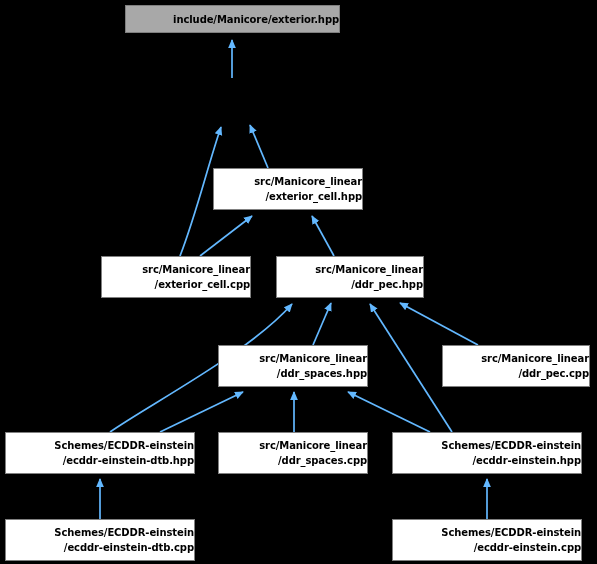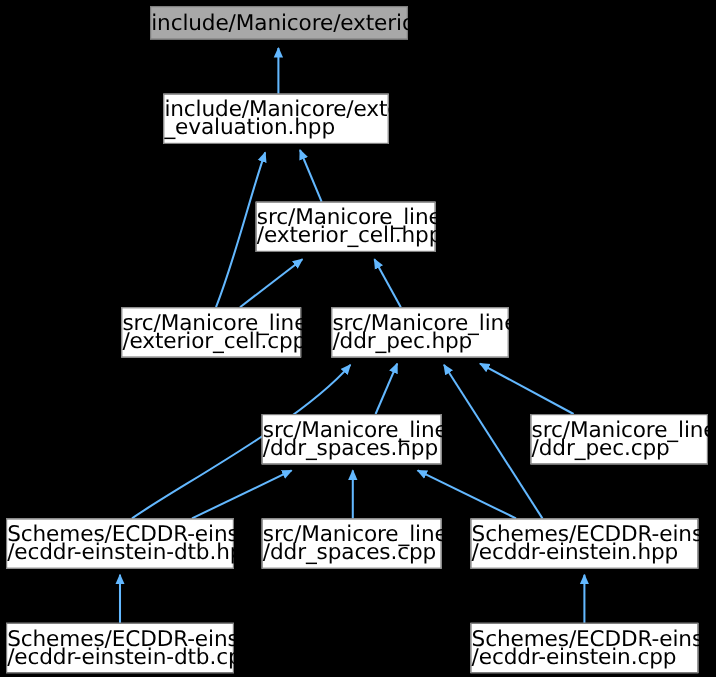--- a/index.html
+++ b/index.html
@@ -22,29 +22,30 @@
     top: 0;
     width: 597px;
     height: 564px;
   }
   .node {
     position: absolute;
     box-sizing: border-box;
     border: 1px solid #808080;
     background: #ffffff;
     color: #000000;
-    font-size: 18px;
+    font-size: 10px;
     line-height: 15px;
-    text-align: left;
+    text-align: right;
     white-space: pre;
     display: flex;
     align-items: center;
     justify-content: center;
     z-index: 5;
     letter-spacing: -0.1px;
+    font-weight: bold;
   }
   .node.root {
     background: #a8a8a8;
     border: 1px solid #7f7f7f;
   }
   .node-label {
     display: block;
     width: 100%;
   }
 </style>
@@ -67,22 +68,20 @@
       <path d="M478,345 L400,303" fill="none" stroke="#63b8ff" stroke-width="1.7" marker-end="url(#arrow)"></path>
       <path d="M110,432 C150,404 250,352 292,304" fill="none" stroke="#63b8ff" stroke-width="1.7" marker-end="url(#arrow)"></path>
       <path d="M160,432 L243,392" fill="none" stroke="#63b8ff" stroke-width="1.7" marker-end="url(#arrow)"></path>
       <path d="M294,432 L294,392" fill="none" stroke="#63b8ff" stroke-width="1.7" marker-end="url(#arrow)"></path>
       <path d="M430,432 L348,392" fill="none" stroke="#63b8ff" stroke-width="1.7" marker-end="url(#arrow)"></path>
       <path d="M452,432 L370,304" fill="none" stroke="#63b8ff" stroke-width="1.7" marker-end="url(#arrow)"></path>
       <path d="M100,519 L100,479" fill="none" stroke="#63b8ff" stroke-width="1.7" marker-end="url(#arrow)"></path>
       <path d="M487,519 L487,479" fill="none" stroke="#63b8ff" stroke-width="1.7" marker-end="url(#arrow)"></path>
     </svg>
 <div class="node root" style="left: 125px; top: 5px; width: 215px; height: 28px;"><span class="node-label">include/Manicore/exterior.hpp</span></div>
-    <div class="node" style="left: 136px; top: 78px; width: 188px; height: 42px;"><span class="node-label">include/Manicore/exterior
-_evaluation.hpp</span></div>
     <div class="node" style="left: 213px; top: 168px; width: 150px; height: 42px;"><span class="node-label">src/Manicore_linear
 /exterior_cell.hpp</span></div>
     <div class="node" style="left: 101px; top: 256px; width: 150px; height: 42px;"><span class="node-label">src/Manicore_linear
 /exterior_cell.cpp</span></div>
     <div class="node" style="left: 276px; top: 256px; width: 148px; height: 42px;"><span class="node-label">src/Manicore_linear
 /ddr_pec.hpp</span></div>
     <div class="node" style="left: 218px; top: 345px; width: 150px; height: 42px;"><span class="node-label">src/Manicore_linear
 /ddr_spaces.hpp</span></div>
     <div class="node" style="left: 442px; top: 345px; width: 148px; height: 42px;"><span class="node-label">src/Manicore_linear
 /ddr_pec.cpp</span></div>

